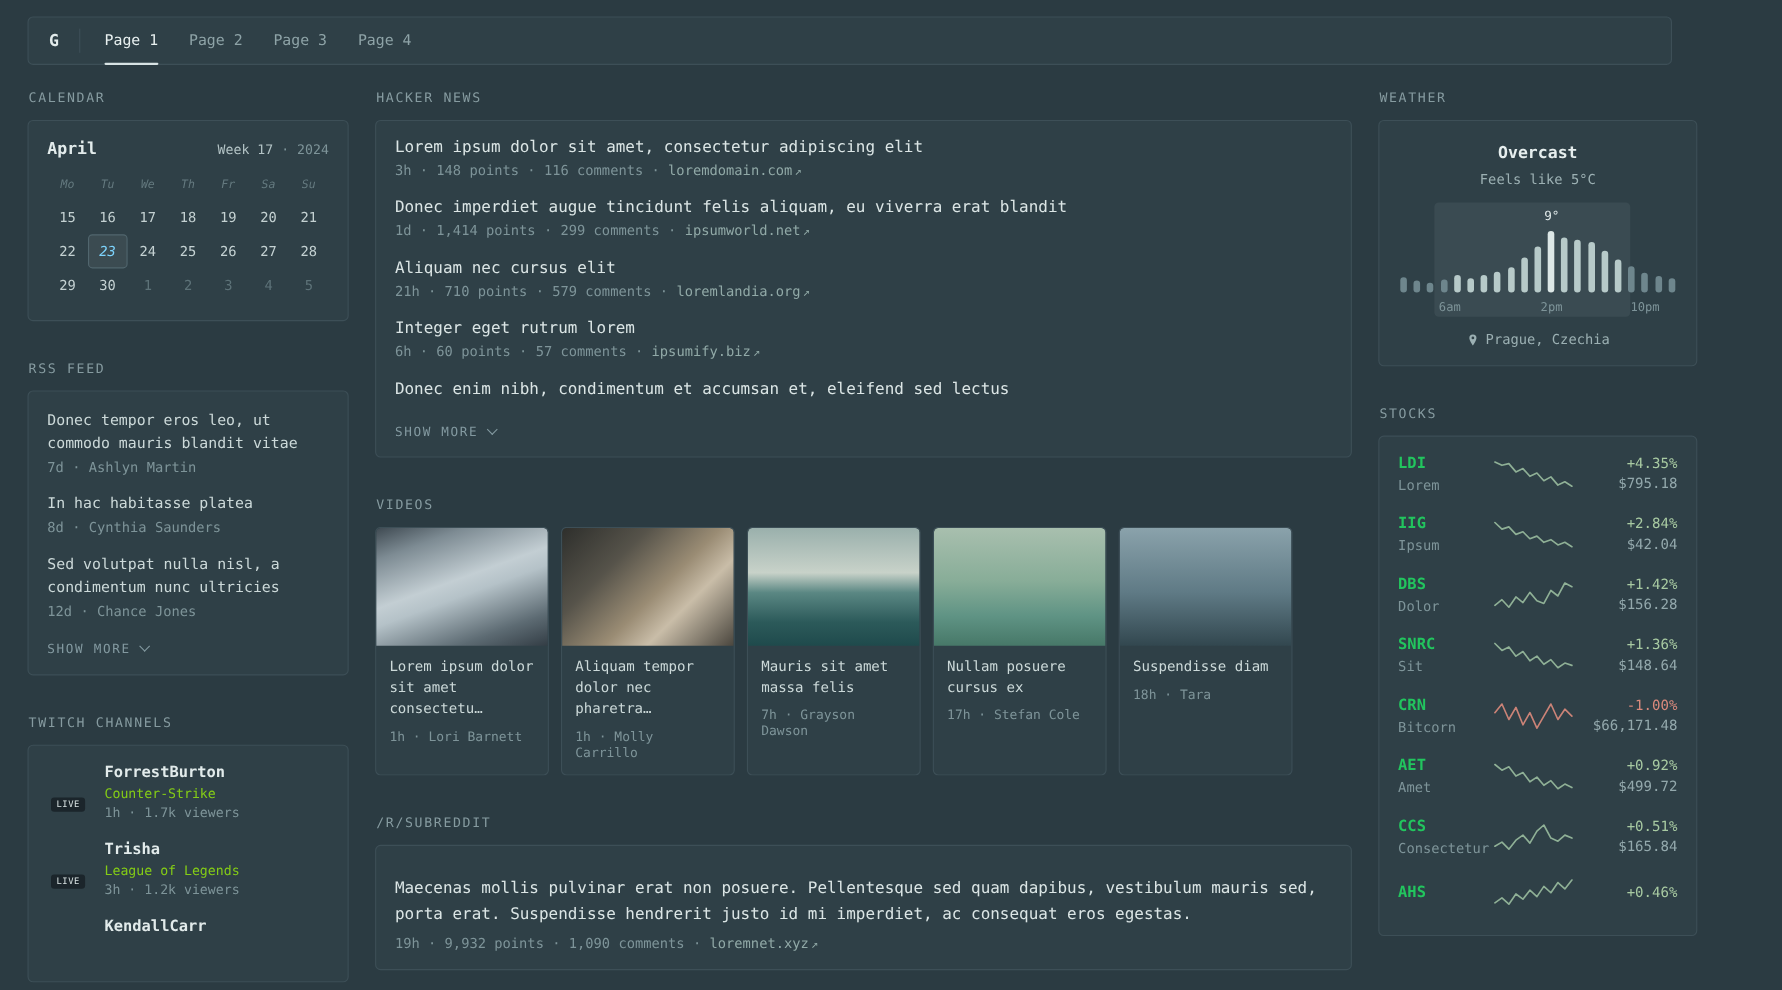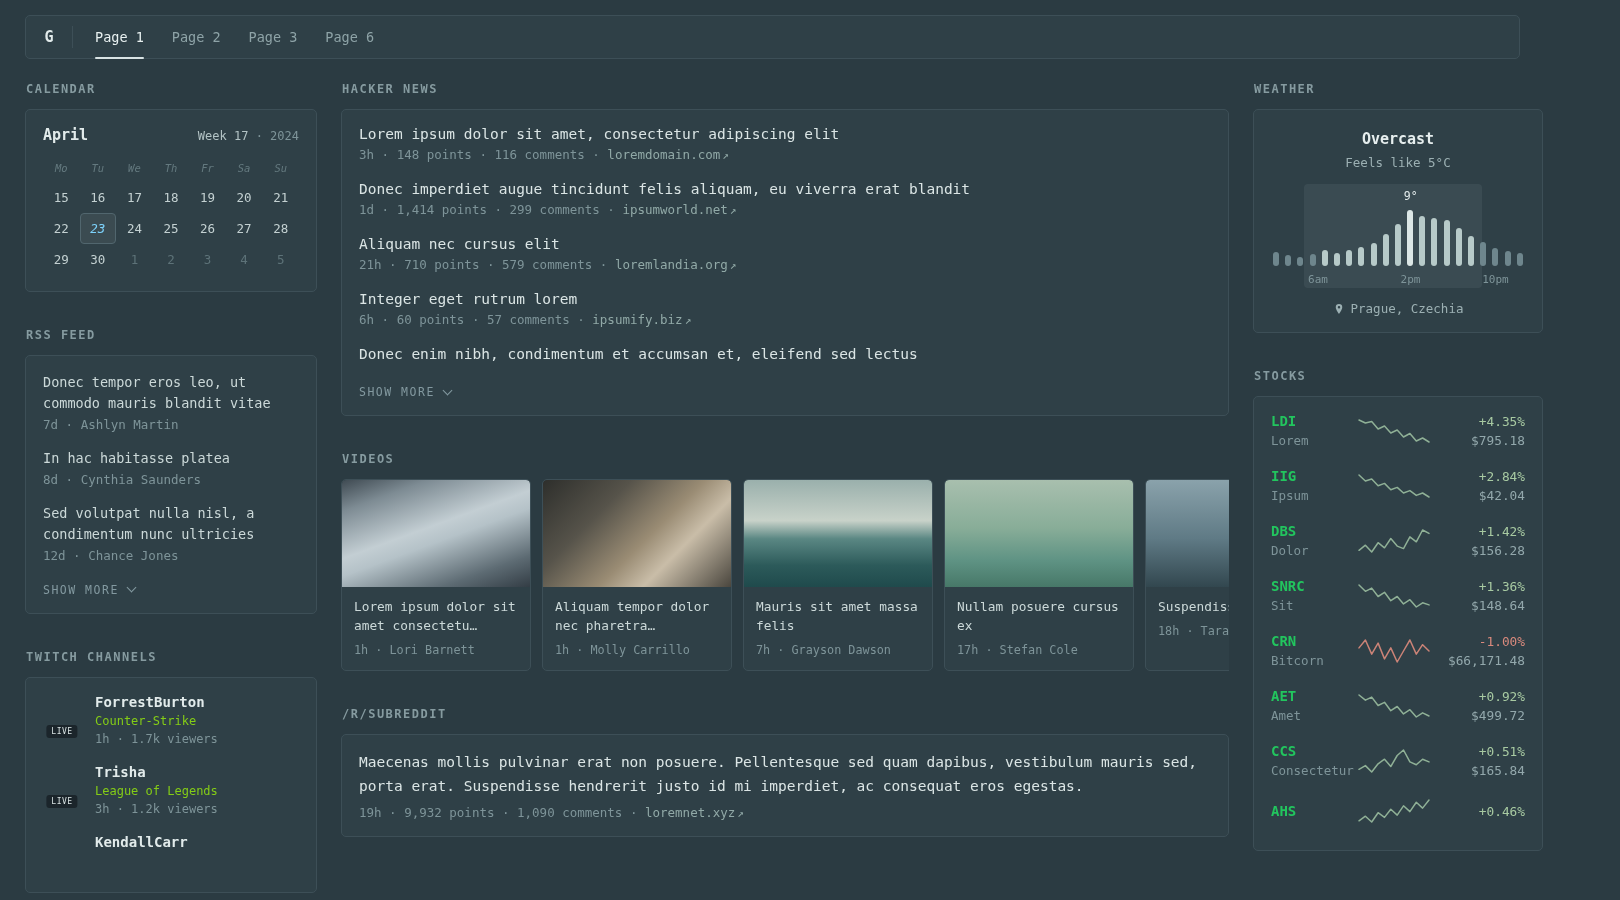--- a/index.html
+++ b/index.html
@@ -26,21 +26,21 @@
   .tab { position:relative; display:flex; align-items:center; padding:0 14px;
          color:#8ea3a7; font-size:13.5px; }
   .tab.active { color:#e8f0f0; }
   .tab.active::after { content:""; position:absolute; left:14px; right:14px; bottom:-1px;
          height:2px; background:#d8e3e4; border-radius:1px; }
 
   
   .grid { display:grid; grid-template-columns:292px 888px 290px; column-gap:24px;
           margin-top:23px; align-items:start; }
   .widget { margin-bottom:36px; }
-  .w-title { font-size:12px; font-weight:bold; letter-spacing:1.5px;
+  .w-title { font-size:12px; font-weight:normal; letter-spacing:1.5px;
              color:#869ba0; margin:0 0 13px 1px; }
 
   .show-more { display:flex; align-items:center; background:none; border:none;
                color:#8399a0; font-size:11.5px; letter-spacing:1.5px;
                padding:4px 0 0; cursor:pointer; }
   .chev { width:7px; height:7px; border-right:1.5px solid currentColor;
           border-bottom:1.5px solid currentColor; transform:rotate(45deg);
           display:inline-block; margin-left:9px; margin-top:-4px; }
 
   
@@ -74,25 +74,25 @@
   .tw-name { font-size:14px; font-weight:bold; color:#e2ebeb; }
   .tw-game { font-size:12px; color:#84cc16; margin-top:4px; }
   .tw-meta { font-size:12px; color:#7e9499; margin-top:4px; }
   .tw-game:empty,.tw-meta:empty { display:none; }
 
   
   .hn-item { margin-bottom:19px; }
   .hn-title { display:block; font-size:14.5px; color:#dbe5e5; margin-bottom:5px; }
   .domain { color:#91a9a7; }
   .ext-ic { font-size:11px; margin-left:2px; }
-  .post-title { display:block; font-size:14.5px; line-height:1.6; color:#dbe5e5; margin-bottom:7px; }
+  .post-title { display:block; font-size:14.5px; line-height:1.6; color:#dbe5e5; margin-bottom:7px;margin-top:12px; }
 
   
   .video-row { display:flex; gap:11px; overflow:hidden; }
-  .video-card { width:190px; flex:none; display:block; overflow:hidden; }
+  .video-card { width:158px; flex:none; display:block; overflow:hidden; }
   .thumb { height:107px; border-radius:4px 4px 0 0; }
   .thumb-concrete-cross { background:linear-gradient(160deg,#3f4a52 0%,#7d8b93 18%,#c3ced3 45%,#b5c2c8 55%,#5d6b73 82%,#333d45 100%); }
   .thumb-camera-hands  { background:linear-gradient(135deg,#2e2f2c 0%,#56534a 30%,#9a8c74 55%,#c9bda8 70%,#4a463e 100%); }
   .thumb-boat-wake     { background:linear-gradient(180deg,#9ab0ac 0%,#c8d2c9 38%,#5a8783 55%,#2c5a5a 80%,#1f4a4c 100%); }
   .thumb-canoe         { background:linear-gradient(180deg,#a8bfae 0%,#88ad98 45%,#5f9384 75%,#477868 100%); }
   .thumb-foggy         { background:linear-gradient(180deg,#8aa2ab 0%,#5f7a85 55%,#32474f 100%); }
   .v-info { padding:10px 12px 13px; }
   .v-title { font-size:12.8px; line-height:1.5; color:#ccd9d9; }
   .v-meta { margin-top:8px; font-size:11.8px; }
 
@@ -150,21 +150,21 @@
 
         <a class="tab">
           <span>Page 2</span>
         </a>
 
         <a class="tab">
           <span>Page 3</span>
         </a>
 
         <a class="tab">
-          <span>Page 6</span>
+          <span>Page 4</span>
         </a>
       </nav>
   </header>
 
   <div class="grid">
 
     <div>
 
       <section class="widget">
         <h2 class="w-title">CALENDAR</h2>

